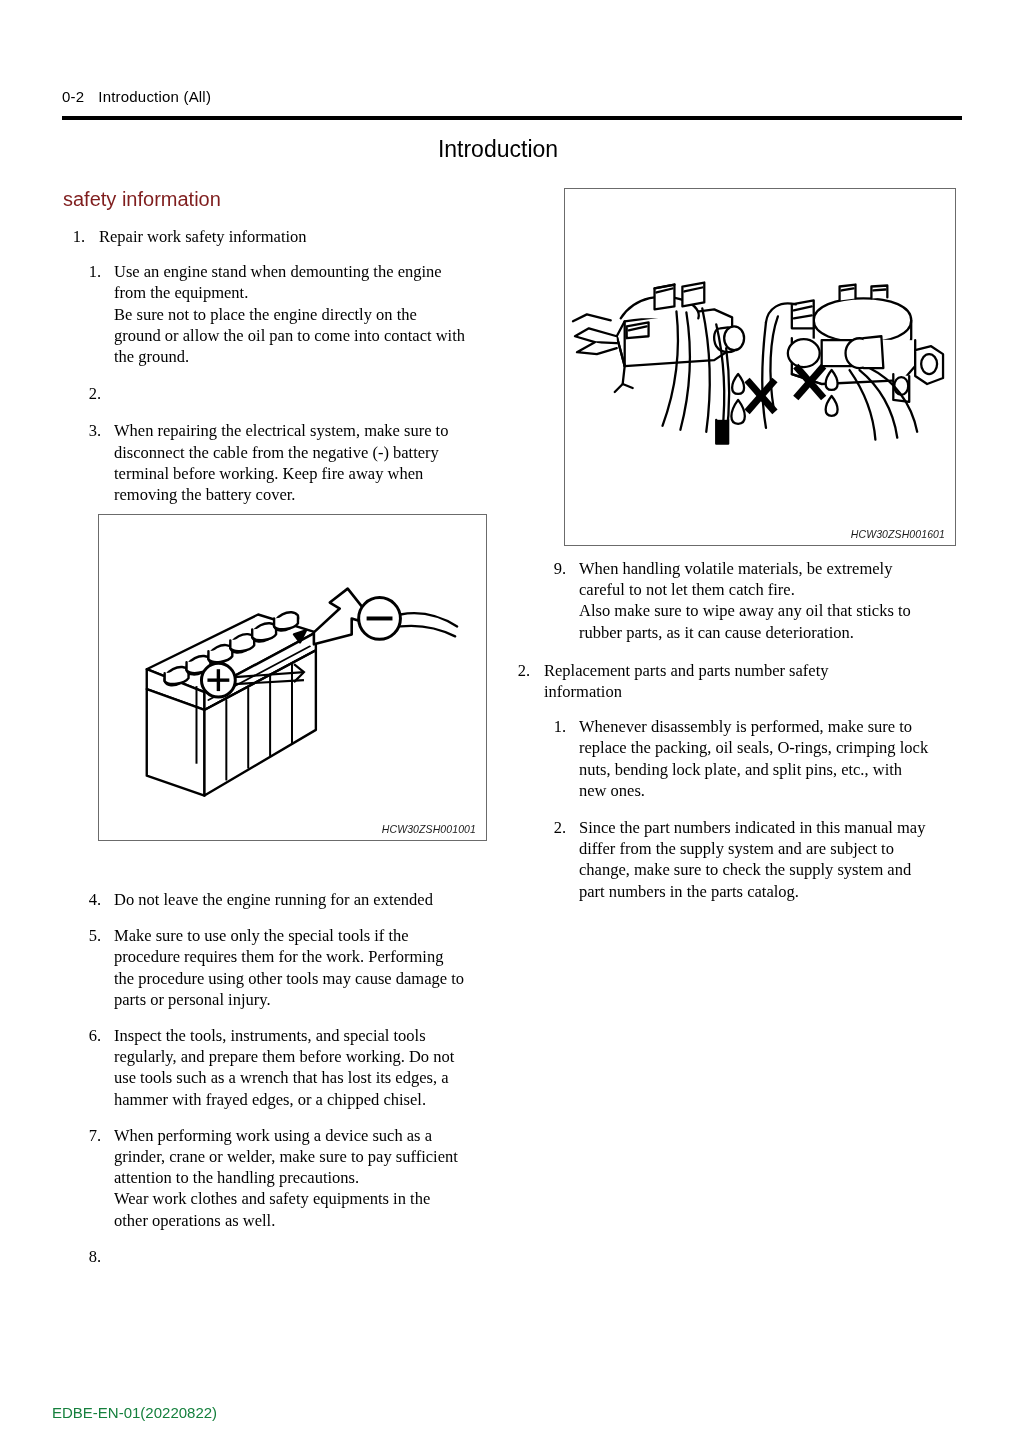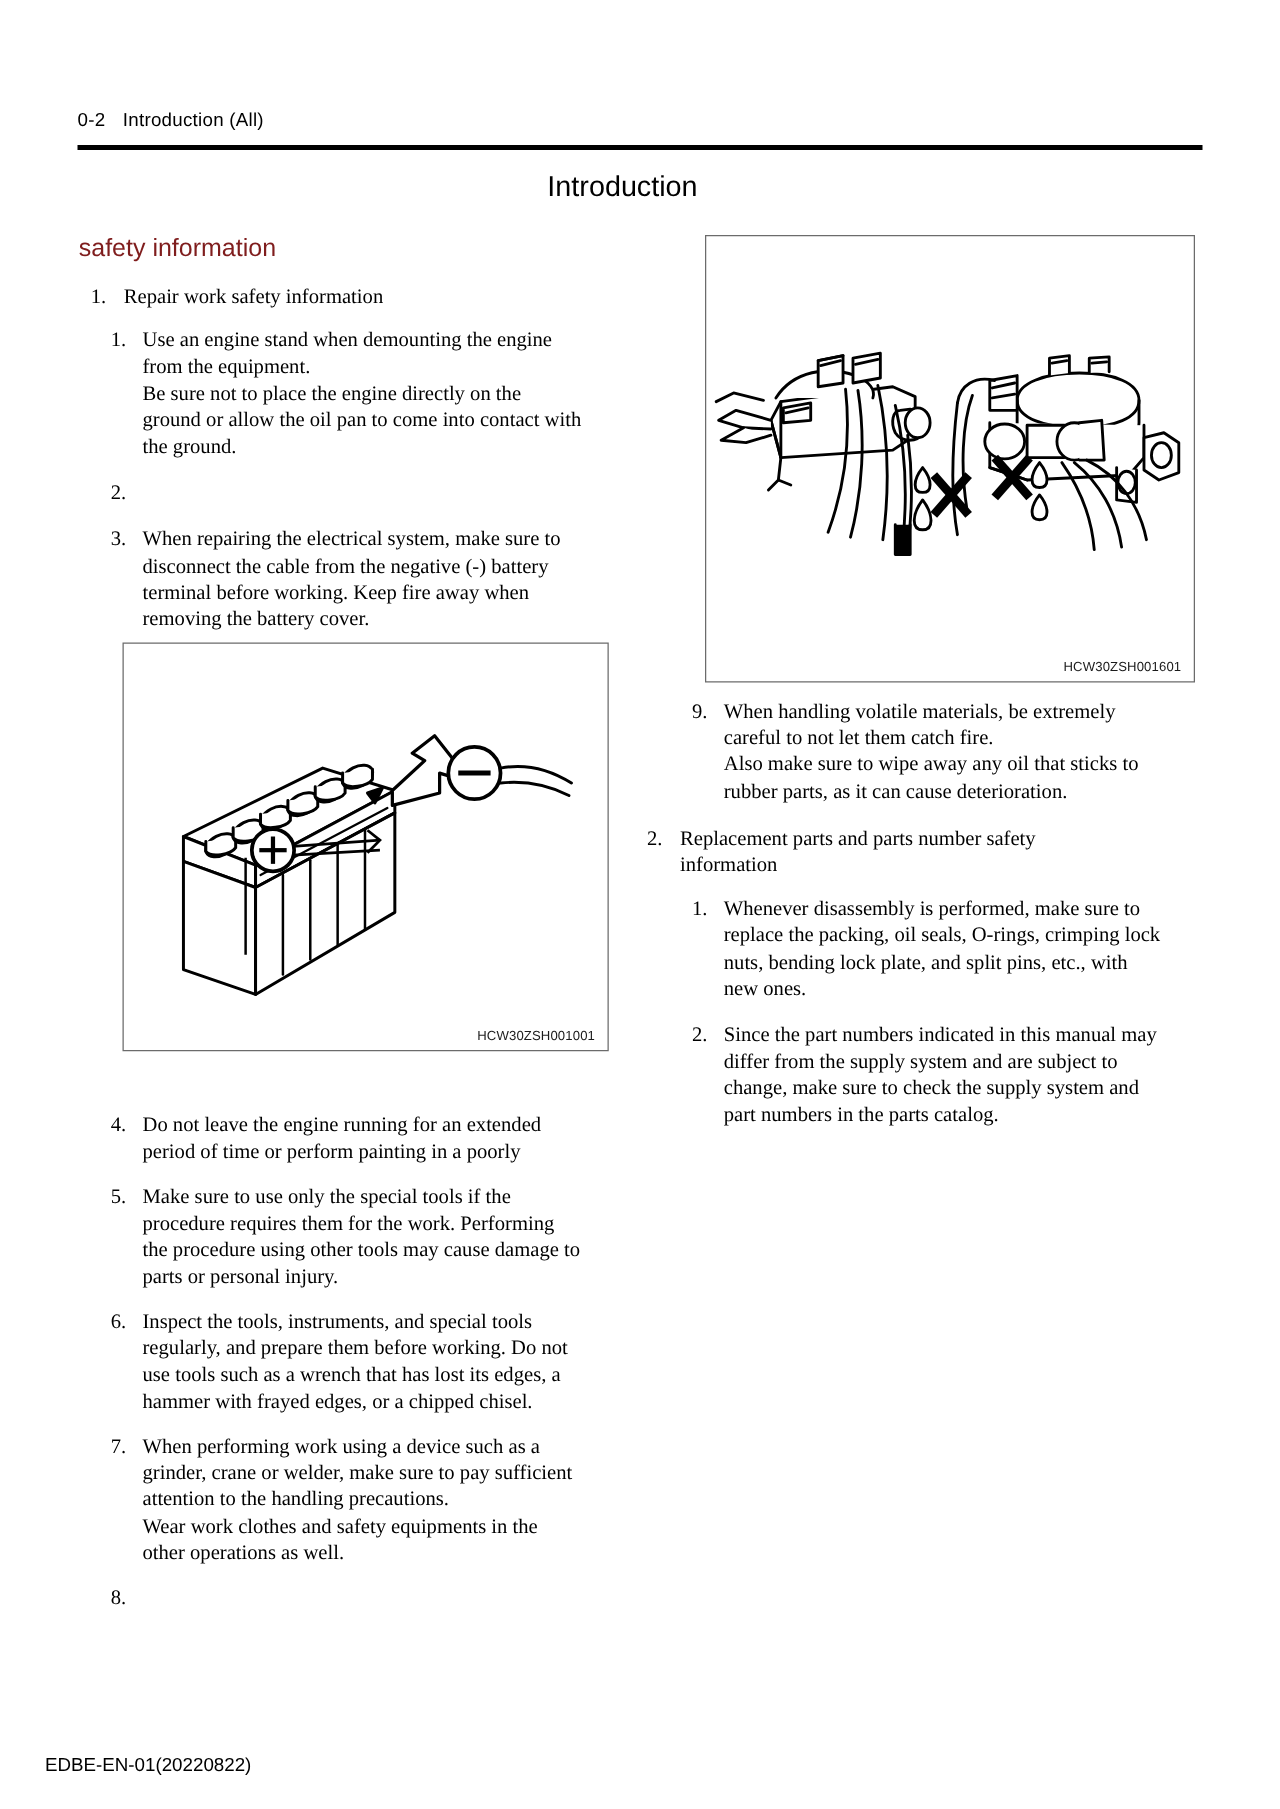--- a/index.html
+++ b/index.html
@@ -108,20 +108,21 @@
   .lvl2 > .li-num { width: 38px; margin-right: 13px; }
 
   .lvl2.tight { margin-bottom: 15px; }
 
   
   .figure {
     position: absolute;
     border: 1.6px solid #6b6b6b;
     background: #fff;
     box-sizing: border-box;
+    font-style: italic;
   }
   .figure-canvas {
     position: absolute;
     inset: 0;
   }
   .figure-code {
     position: absolute;
     right: 10px;
     bottom: 5px;
     font-family: "Liberation Sans", "DejaVu Sans", sans-serif;
@@ -140,25 +141,25 @@
   #fig-battery {
     left: 98px;
     top: 514px;
     width: 389px;
     height: 327px;
   }
 
   
   .footer {
     position: absolute;
-    left: 36px;
+    left: 52px;
     top: 1404px;
     font-family: "Liberation Sans", "DejaVu Sans", sans-serif;
     font-size: 15px;
-    color: #000000;
+    color: #15803d;
   }
 </style>
 </head>
 <body>
 
 <div class="page-header">
   <div class="page-header-line">
     <span class="page-header-num">0-2</span><span>Introduction (All)</span>
   </div>
 </div>
@@ -204,21 +205,20 @@
     </div>
   </div>
 </div>
 
 <div class="col-left" style="top:889px;">
 
   <div class="li lvl2 tight">
     <div class="li-num">4.</div>
     <div class="li-body">
       <p>Do not leave the engine running for an extended</p>
-      <p>period of time or perform painting in a poorly</p>
     </div>
   </div>
 
   <div class="li lvl2 tight">
     <div class="li-num">5.</div>
     <div class="li-body">
       <p>Make sure to use only the special tools if the</p>
       <p>procedure requires them for the work. Performing</p>
       <p>the procedure using other tools may cause damage to</p>
       <p>parts or personal injury.</p>

